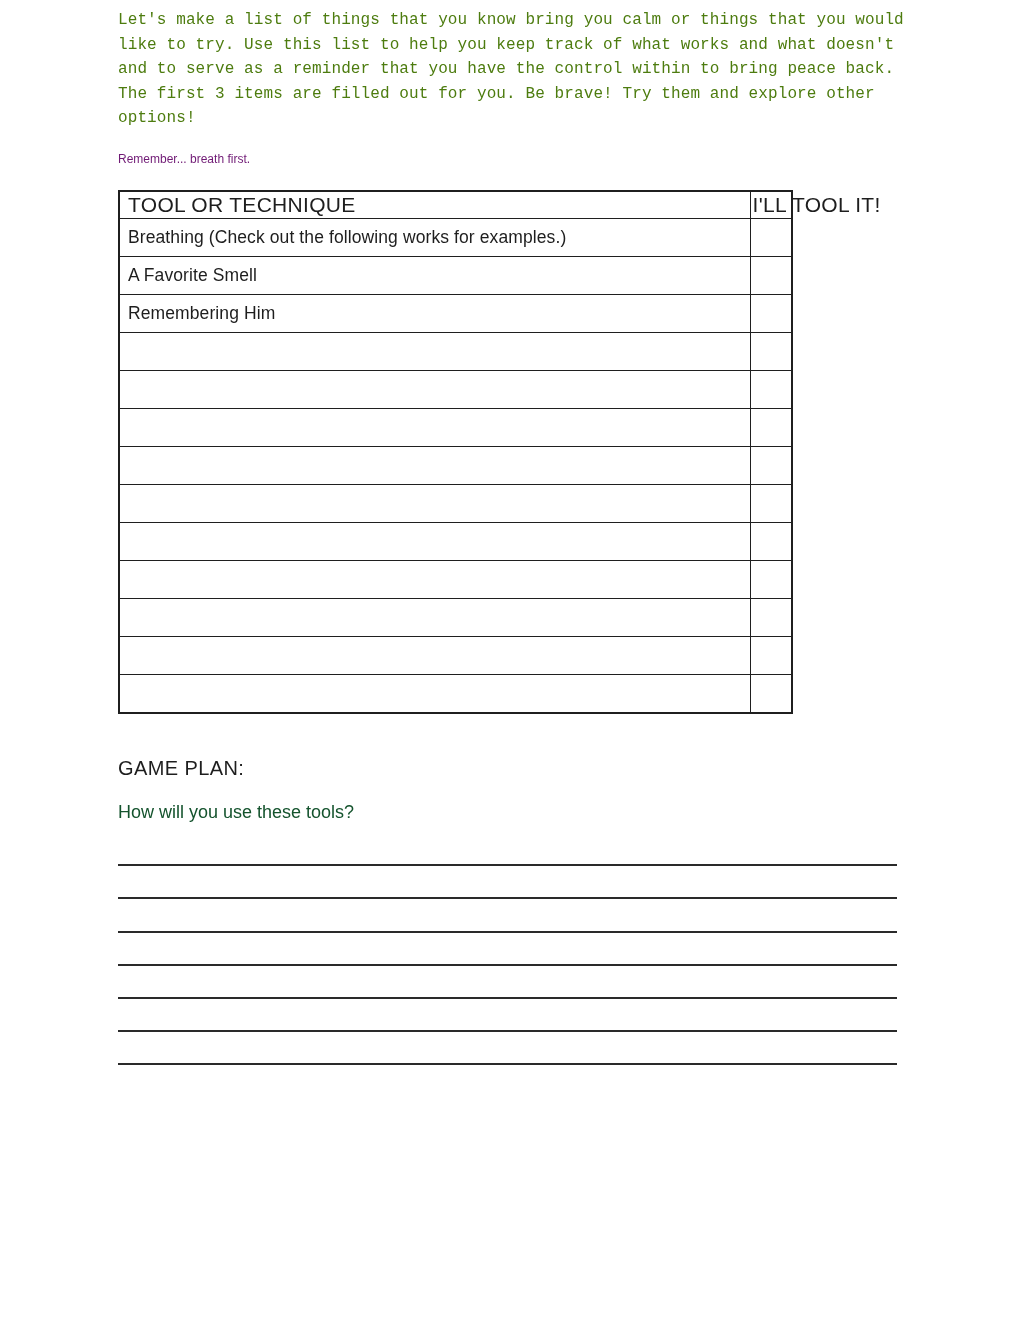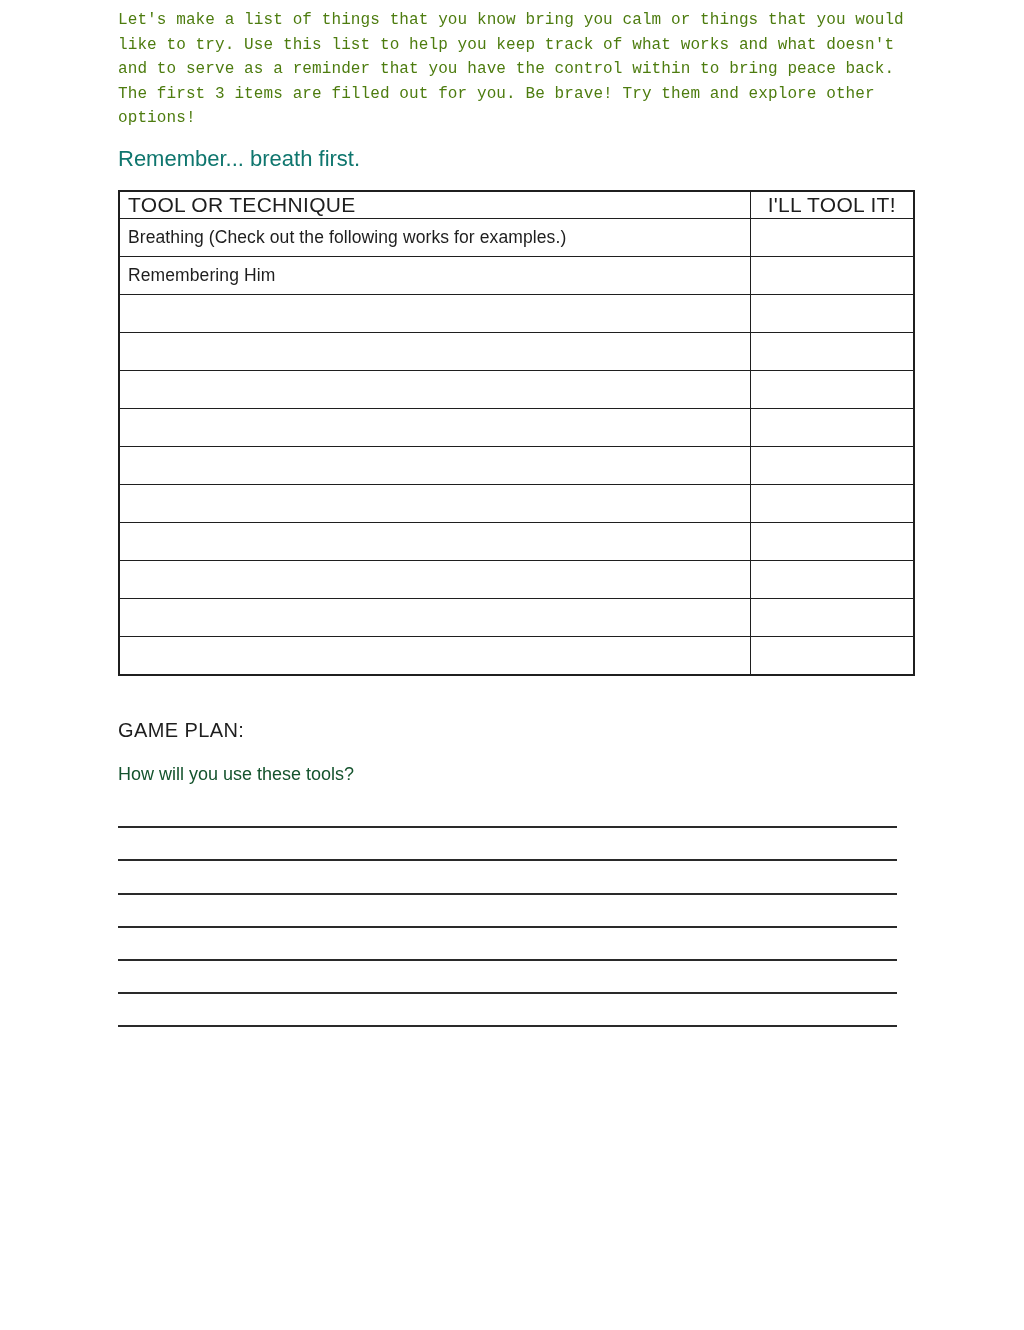--- a/index.html
+++ b/index.html
@@ -36,27 +36,27 @@
     margin: 8px 0 0 0;
     width: 792px;
     font-size: 16px;
     line-height: 24.6px;
     letter-spacing: 0.1px;
     color: #4d7c0f;
     font-family: Liberation Mono, monospace;
   }
   .reminder {
     margin: 16px 0 0 0;
-    font-size: 22px;
+    font-size: 12px;
     line-height: 24px;
-    color: #0f766e;
+    color: #701a75;
   }
   table.tools-table {
     margin-top: 19px;
-    width: 797px;
+    width: 675px;
     border-collapse: collapse;
     table-layout: fixed;
   }
   table.tools-table th,
   table.tools-table td {
     border: 1px solid #1f1f1f;
     box-sizing: border-box;
   }
   table.tools-table {
     border: 2px solid #1f1f1f;
@@ -132,20 +132,24 @@
         <th class="tool-header">TOOL OR TECHNIQUE</th>
         <th class="keep-header">I'LL TOOL IT!</th>
       </tr>
     </thead>
     <tbody id="table-body">
         <tr>
           <td class="tool-cell">Breathing (Check out the following works for examples.)</td>
           <td class="keep-cell"></td>
         </tr>
         <tr>
+          <td class="tool-cell">A Favorite Smell</td>
+          <td class="keep-cell"></td>
+        </tr>
+        <tr>
           <td class="tool-cell">Remembering Him</td>
           <td class="keep-cell"></td>
         </tr>
         <tr>
           <td class="tool-cell"></td>
           <td class="keep-cell"></td>
         </tr>
         <tr>
           <td class="tool-cell"></td>
           <td class="keep-cell"></td>

